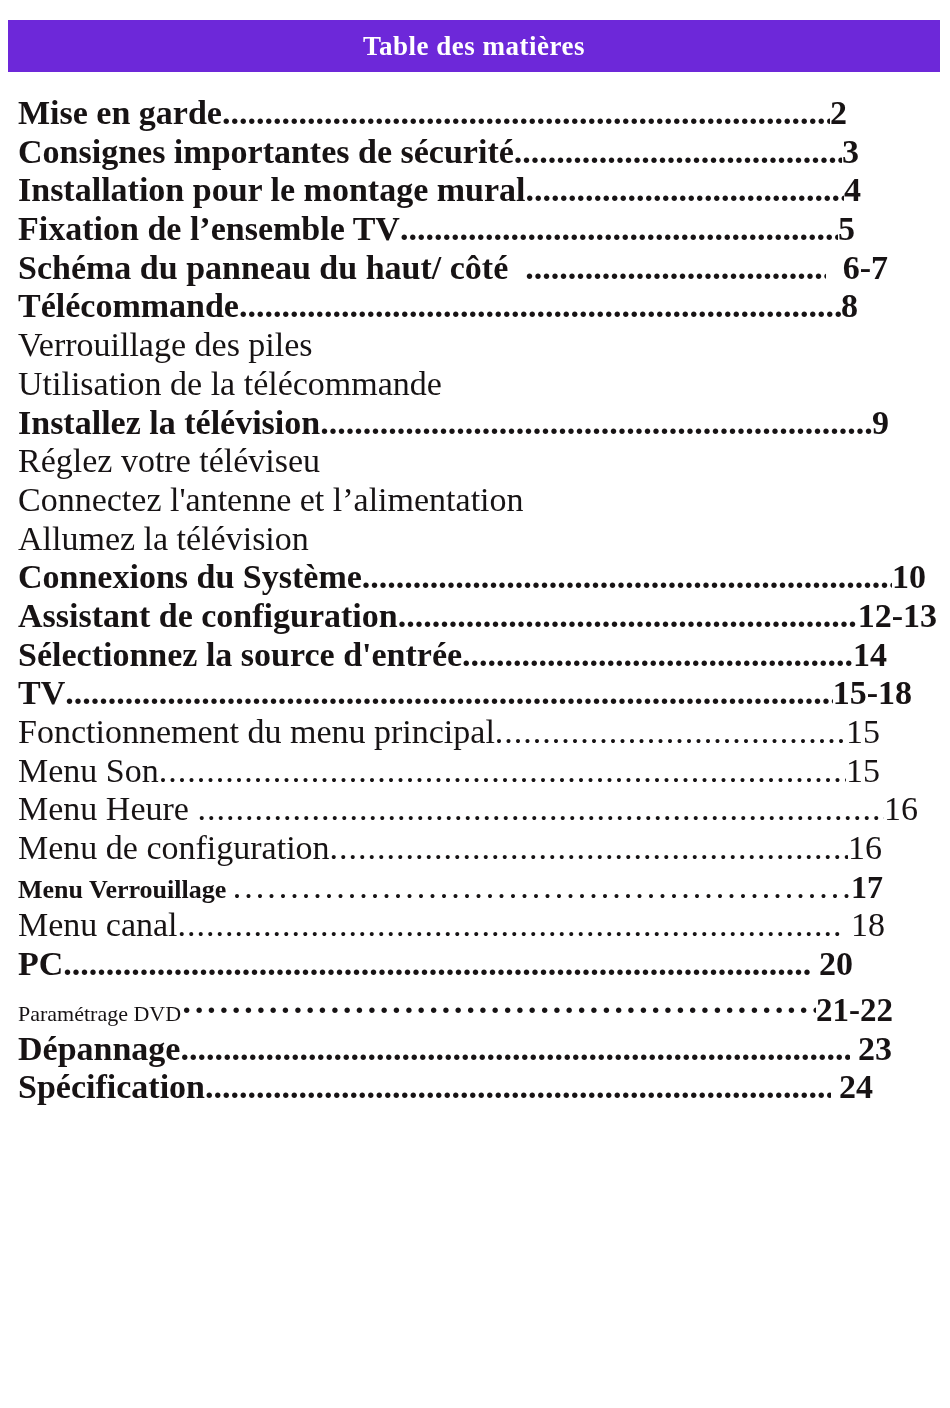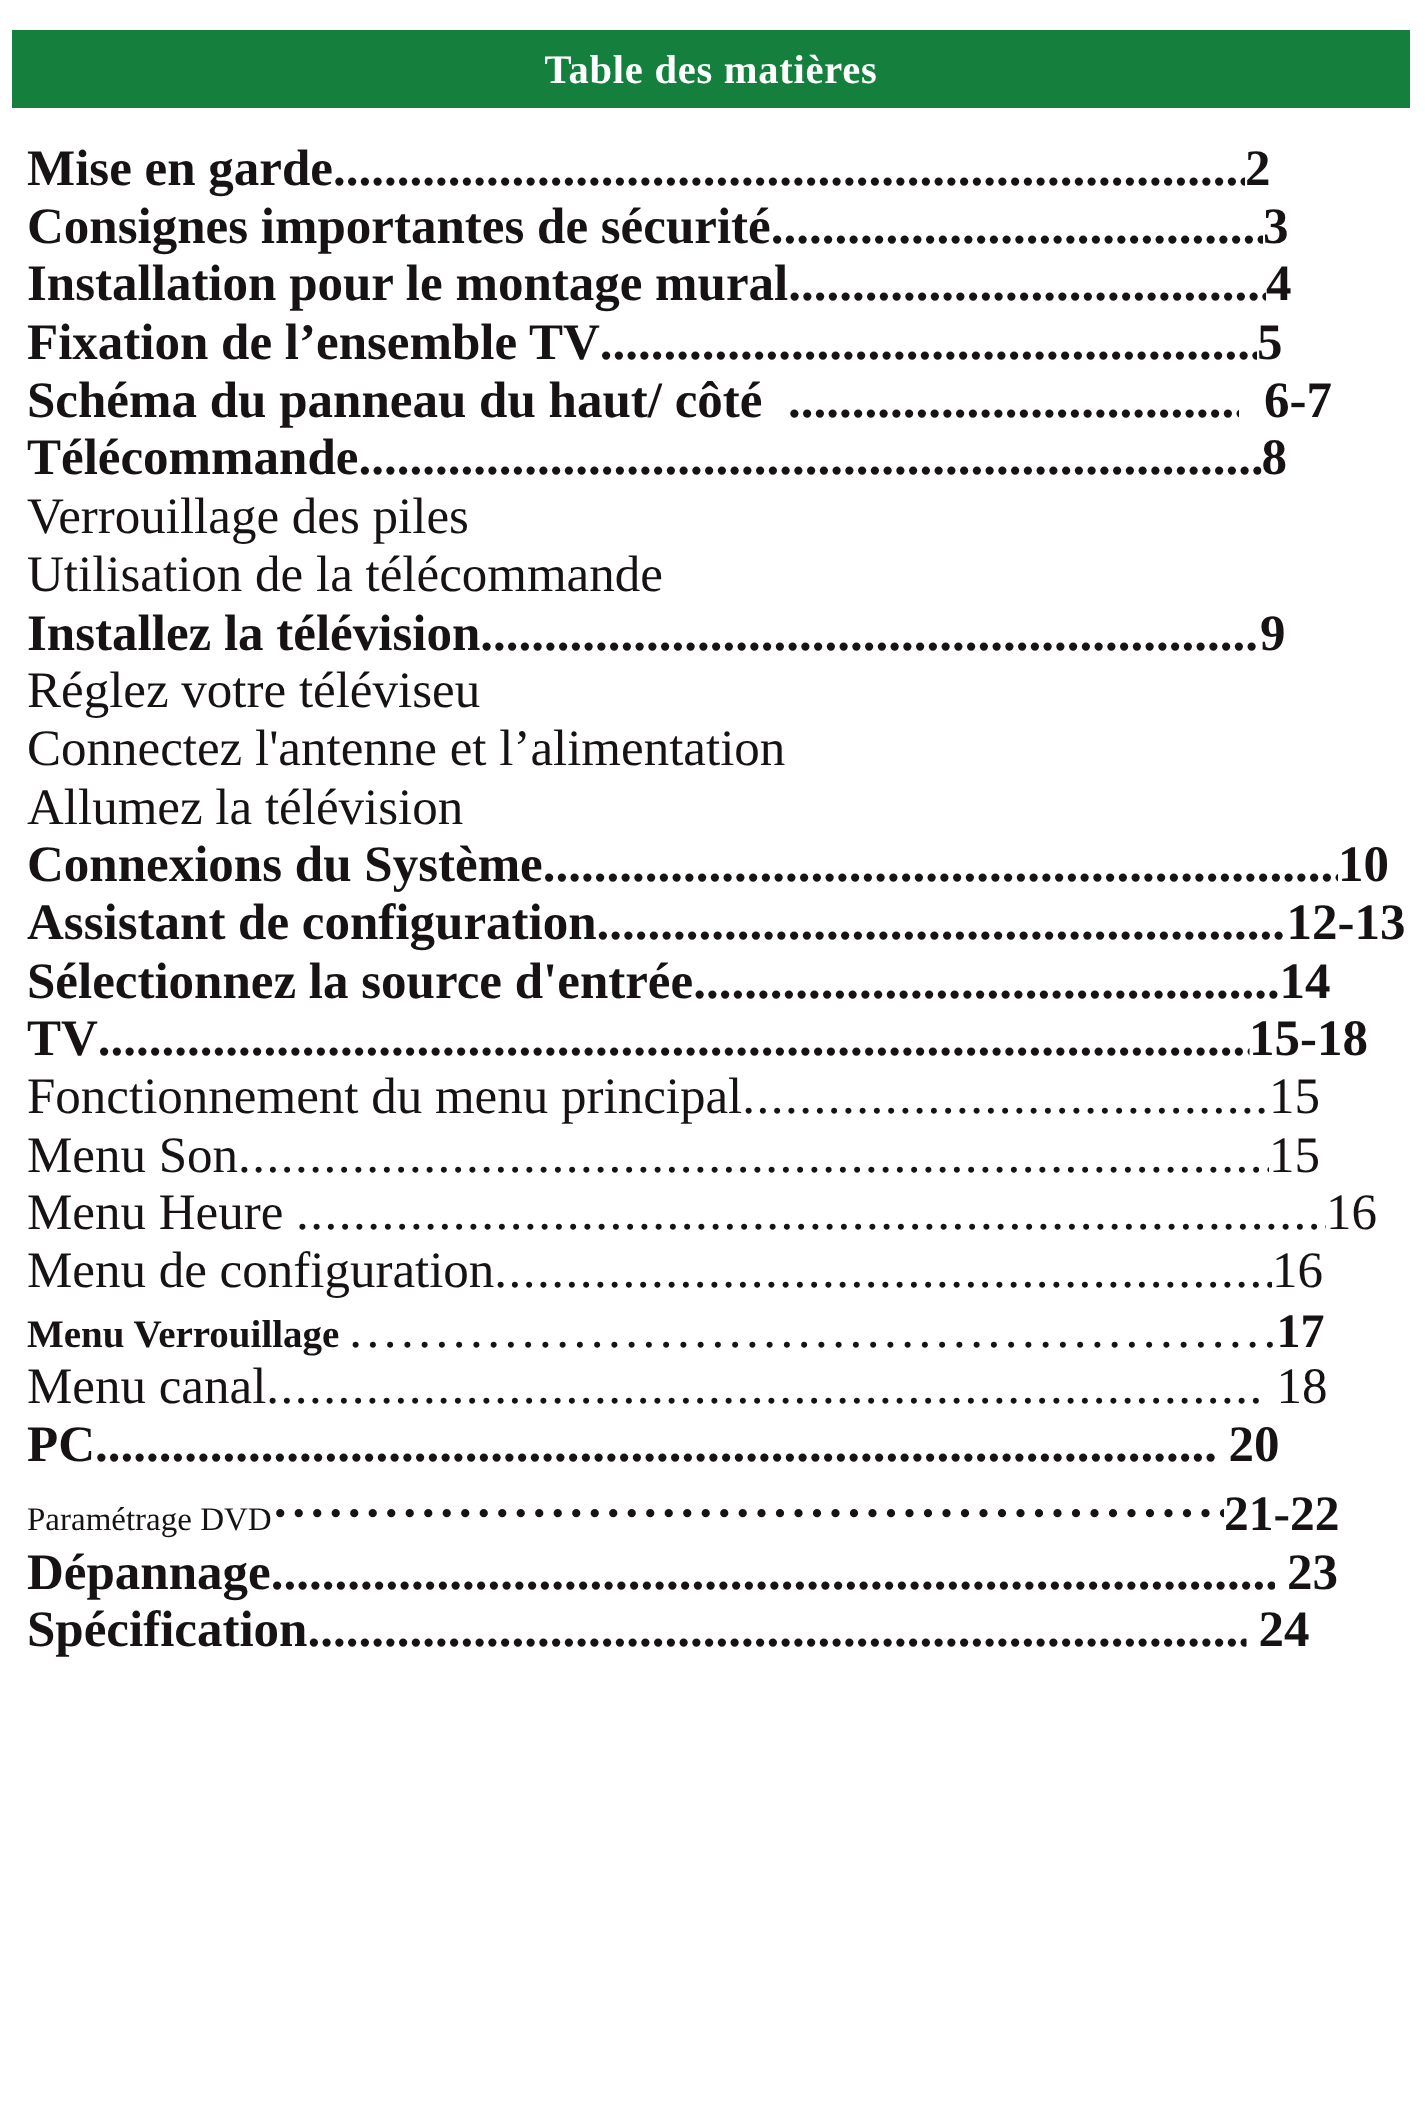--- a/index.html
+++ b/index.html
@@ -14,21 +14,21 @@
     font-family: "Liberation Serif", "DejaVu Serif", serif;
     color: #171314;
     overflow: hidden;
   }
   .title-bar {
     position: absolute;
     left: 8px;
     top: 20px;
     width: 932px;
     height: 52px;
-    background: #15803d;
+    background: #6d28d9;
     color: #ffffff;
     display: flex;
     align-items: center;
     justify-content: center;
   }
   .title-bar .bar-text {
     font-size: 27px;
     font-weight: 700;
     letter-spacing: 0.5px;
     white-space: pre;
@@ -106,21 +106,21 @@
       <span class="title">Télécommande</span>
       <span class="dots">........................................................................................................................................................................................................</span>
       <span class="page">8</span>
     </div>
     <div class="toc-row regular">
       <span class="title">Verrouillage des piles</span>
     </div>
     <div class="toc-row regular">
       <span class="title">Utilisation de la télécommande</span>
     </div>
-    <div class="toc-row bold" style="padding-right: 93px;">
+    <div class="toc-row bold" style="padding-right: 61px;">
       <span class="title">Installez la télévision</span>
       <span class="dots">........................................................................................................................................................................................................</span>
       <span class="page">9</span>
     </div>
     <div class="toc-row regular">
       <span class="title">Réglez votre téléviseu</span>
     </div>
     <div class="toc-row regular">
       <span class="title">Connectez l'antenne et l’alimentation</span>
     </div>

